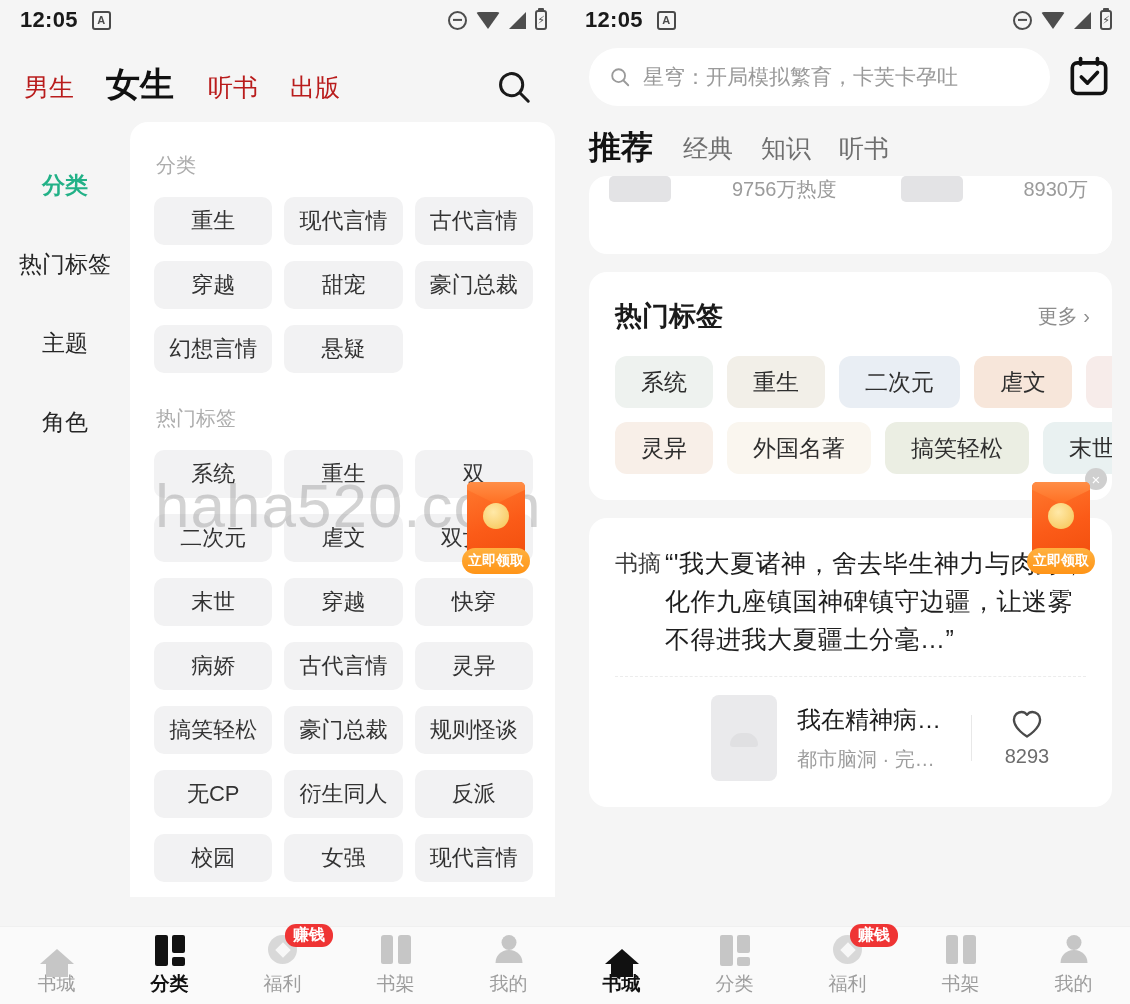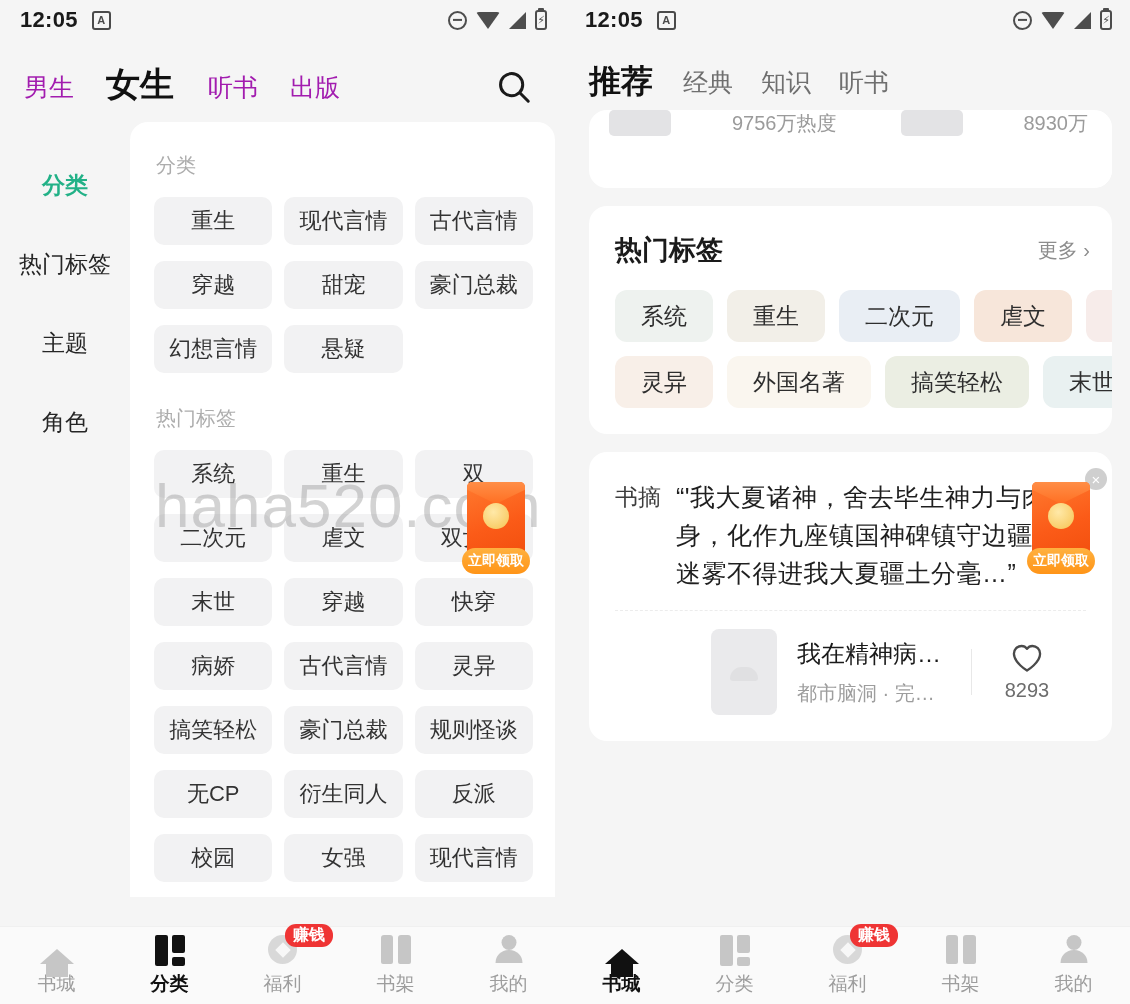--- a/index.html
+++ b/index.html
@@ -25,21 +25,21 @@
   .ic-dnd{width:19px;height:19px;border:2.2px solid #4d4d4d;border-radius:50%;position:relative;}
   .ic-dnd::after{content:"";position:absolute;left:3px;right:3px;top:50%;height:2.2px;background:#4d4d4d;transform:translateY(-50%);}
   .ic-wifi{width:0;height:0;border-left:12px solid transparent;border-right:12px solid transparent;border-top:17px solid #4d4d4d;border-radius:3px;}
   .ic-signal{width:0;height:0;border-left:17px solid transparent;border-bottom:17px solid #4d4d4d;}
   .ic-batt{width:12px;height:20px;border:2.2px solid #4d4d4d;border-radius:3px;position:relative;display:flex;align-items:center;justify-content:center;}
   .ic-batt::before{content:"";position:absolute;top:-4px;left:50%;transform:translateX(-50%);width:6px;height:2.5px;background:#4d4d4d;border-radius:1px;}
   .ic-batt span{font-size:11px;font-weight:900;color:#4d4d4d;line-height:1;}
 
   
   .ltopnav{display:flex;align-items:baseline;padding:22px 0 0 24px;position:relative;height:82px;}
-  .ltab{font-size:25px;color:#a21caf;margin-right:32px;white-space:nowrap;}
+  .ltab{font-size:25px;color:#b91c1c;margin-right:32px;white-space:nowrap;}
   .ltab.active{font-size:34px;font-weight:700;color:#111;margin-right:34px;}
   .lsearch{position:absolute;right:32px;top:28px;width:38px;height:38px;}
   .lsearch svg{width:38px;height:38px;}
 
   
   .lbody{display:flex;height:775px;padding-left:0;}
   .lside{width:130px;padding-top:24px;display:flex;flex-direction:column;align-items:center;gap:0;}
   .lside-item{font-size:23px;color:#262626;height:79px;display:flex;align-items:center;justify-content:center;white-space:nowrap;width:100%;}
   .lside-item.active{color:#22b187;font-weight:700;}
 
@@ -74,21 +74,21 @@
 
   .rsec-head{display:flex;align-items:center;justify-content:space-between;padding:26px 22px 0 26px;}
   .rsec-title{font-size:27px;font-weight:700;color:#1a1a1a;}
   .rsec-more{font-size:20px;color:#8d8d8d;white-space:nowrap;}
 
   .rtagrows{padding:22px 0 26px 26px;overflow:hidden;}
   .rtagrow{display:flex;gap:14px;margin-bottom:14px;}
   .rtagrow:last-child{margin-bottom:0;}
   .rtag{border-radius:12px;height:52px;padding:0 26px;display:flex;align-items:center;justify-content:center;font-size:23px;color:#2e2e2e;white-space:nowrap;flex:0 0 auto;}
 
-  .rexcerpt{padding:26px 24px 18px 26px;display:flex;gap:15px;}
+  .rexcerpt{padding:26px 24px 18px 26px;display:flex;gap:4px;}
   .rex-label{font-size:23px;color:#3d3d3d;white-space:nowrap;padding-top:4px;}
   .rex-text{font-size:25px;line-height:1.52;color:#1f1f1f;letter-spacing:.5px;}
 
   .rbookrow{display:flex;align-items:center;padding:4px 24px 26px 96px;gap:20px;border-top:1px dashed #ececec;margin:0 26px;padding-top:18px;}
   .rbcover{width:66px;height:86px;background:#eaeaec;border-radius:8px;flex:0 0 auto;position:relative;}
   .rbcover::after{content:"";position:absolute;left:50%;top:52%;transform:translate(-50%,-50%);width:28px;height:14px;background:#e0e0e2;border-radius:14px 14px 3px 3px;}
   .rbinfo{flex:1;min-width:0;}
   .rbtitle{font-size:24px;color:#1a1a1a;white-space:nowrap;overflow:hidden;text-overflow:ellipsis;margin-bottom:10px;}
   .rbmeta{font-size:20px;color:#9d9d9d;white-space:nowrap;overflow:hidden;text-overflow:ellipsis;}
   .rbdiv{width:1px;height:46px;background:#e8e8e8;flex:0 0 auto;}
@@ -283,20 +283,37 @@
       <div class="sb-right">
         <span class="ic-dnd"></span>
         <span class="ic-wifi"></span>
         <span class="ic-signal"></span>
         <span class="ic-batt">
             <span>⚡</span>
           </span>
       </div>
     </div>
 
+    <div class="rsearchrow">
+      <div class="rsearchbox">
+        <svg viewBox="0 0 24 24" fill="none" stroke="#9a9a9a" stroke-width="2">
+          <circle cx="10.5" cy="10.5" r="7"></circle>
+            <line x1="15.8" y1="15.8" x2="21" y2="21" stroke-linecap="round"></line>
+        </svg>
+        <span class="rsearch-txt">星穹：开局模拟繁育，卡芙卡孕吐</span>
+      </div>
+      <span class="rcheckin">
+        <svg viewBox="0 0 24 24" fill="none" stroke="#111" stroke-width="1.9">
+          <rect x="3.3" y="4.6" width="17.4" height="16" rx="2.6"></rect>
+          <line x1="7.6" y1="2.4" x2="7.6" y2="5.4" stroke-linecap="round"></line>
+          <line x1="16.4" y1="2.4" x2="16.4" y2="5.4" stroke-linecap="round"></line>
+          <polyline points="8,12 11.2,15.2 16.4,9.6" stroke-linecap="round" stroke-linejoin="round"></polyline>
+        </svg>
+      </span>
+    </div>
 
     <div class="rtopnav">
       <span class="rtab active">推荐</span>
       <span class="rtab">经典</span>
       <span class="rtab">知识</span>
       <span class="rtab">听书</span>
     </div>
 
     <div class="rscroll">
 

